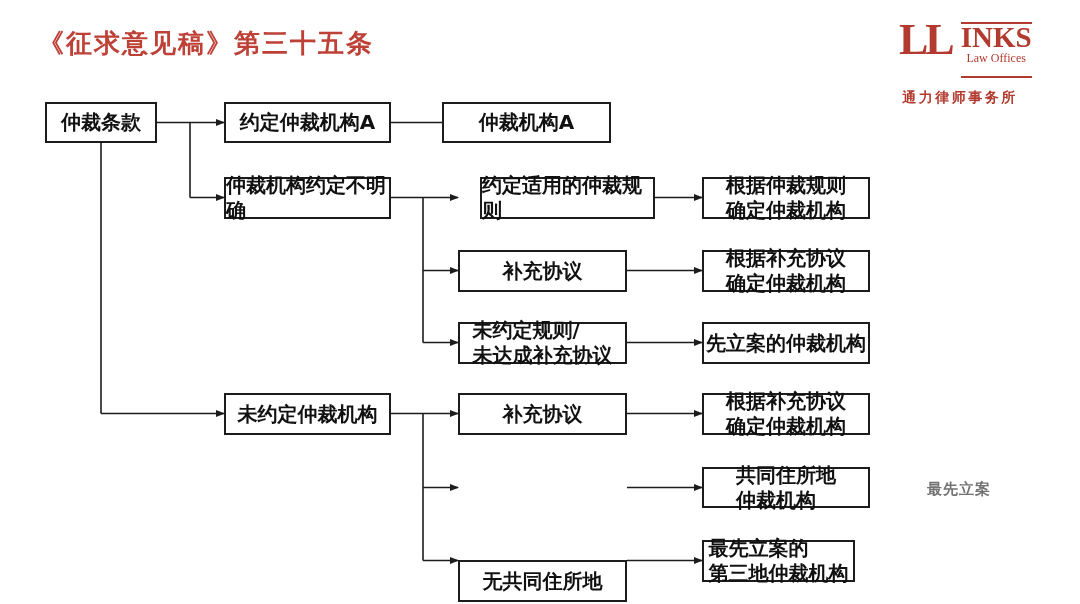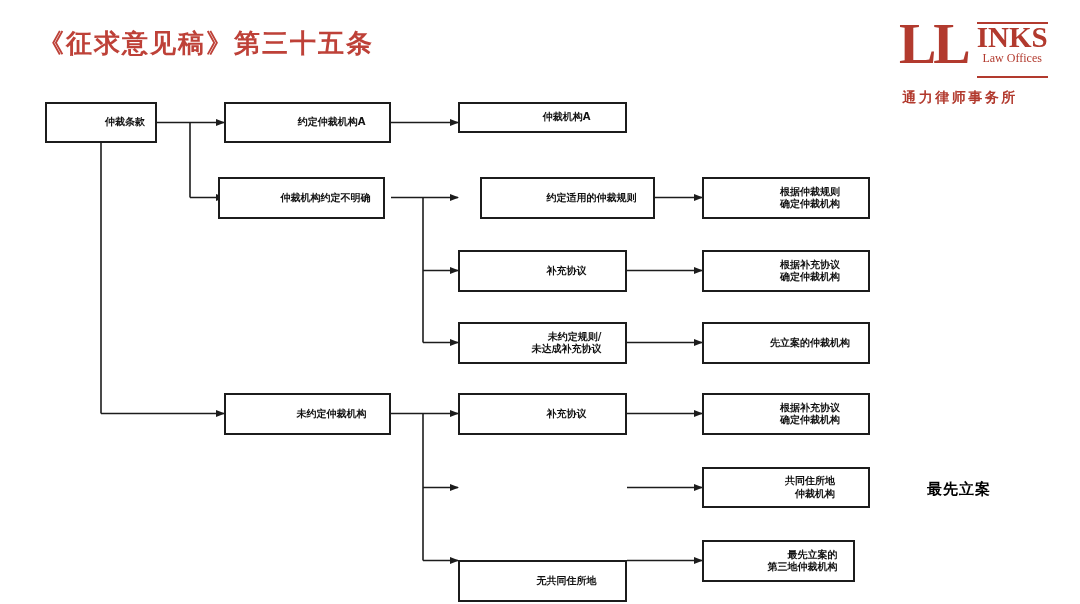--- a/index.html
+++ b/index.html
@@ -9,39 +9,39 @@
   }
   .title {
     position:absolute; left:38px; top:26px;
     font-size:26px; font-weight:bold; color:#BE4138;
     letter-spacing:2px; font-family:"DejaVu Serif", serif;
   }
   
   .logo { position:absolute; left:899px; top:22px; color:#B23A2E;
           font-family:"Liberation Serif", serif; width:122px; }
   .logo-main { display:flex; align-items:flex-start; }
-  .logo-ll { font-size:56px; font-weight:bold; line-height:0.82; letter-spacing:-3px; }
+  .logo-ll { font-size:44px; font-weight:bold; line-height:0.82; letter-spacing:-3px; }
   .logo-right { display:flex; flex-direction:column; margin-left:9px; }
   .logo-inks { font-size:29px; font-weight:bold; line-height:0.95;
                border-top:2px solid #B23A2E; letter-spacing:0px; }
   .logo-law { font-size:12px; line-height:1.15; border-bottom:2px solid #B23A2E;
               text-align:center; padding-bottom:11px; }
   .logo-cn { font-size:14px; font-weight:bold; margin-top:11px; letter-spacing:2.5px;
              text-align:center; white-space:nowrap; }
   
   .node {
     position:absolute; box-sizing:border-box; border:2px solid #1C1C1C; background:#ffffff;
-    display:flex; align-items:center; justify-content:center; text-align:right;
-    font-size:10px; font-weight:bold; color:#111111;
-    white-space:pre-line; line-height:1.25;padding-left:48px;
+    display:flex; align-items:center; justify-content:center; text-align:left;
+    font-size:20px; font-weight:bold; color:#111111;
+    white-space:pre-line; line-height:1.25;
   }
   .edges { position:absolute; left:0; top:0; }
   .annotation {
     position:absolute; left:927px; top:480px;
-    font-size:15px; font-weight:bold; color:#000000; letter-spacing:1px;
+    font-size:15px; font-weight:bold; color:#737373; letter-spacing:1px;
   }
 </style>
 </head>
 <body>
 
 <div class="slide">
 
   <div class="title">《征求意见稿》第三十五条</div>
 
   <div class="logo">
@@ -81,23 +81,23 @@
       <line x1="423" y1="560.5" x2="458" y2="560.5" marker-end="url(#arrow)"></line>
       <line x1="627" y1="413.5" x2="702" y2="413.5" marker-end="url(#arrow)"></line>
       <line x1="627" y1="487.5" x2="702" y2="487.5" marker-end="url(#arrow)"></line>
       <line x1="627" y1="560.5" x2="702" y2="560.5" marker-end="url(#arrow)"></line>
     </g>
   </svg>
 
   <div class="node" style="left:45px;  top:102px; width:112px; height:41px;">仲裁条款</div>
 
   <div class="node" style="left:224px; top:102px; width:167px; height:41px;">约定仲裁机构A</div>
-  <div class="node" style="left:458px; top:102px; width:169px; height:31px;">仲裁机构A</div>
+  <div class="node" style="left:442px; top:102px; width:169px; height:41px;">仲裁机构A</div>
 
-  <div class="node" style="left:218px; top:177px; width:167px; height:42px;">仲裁机构约定不明确</div>
+  <div class="node" style="left:224px; top:177px; width:167px; height:42px;">仲裁机构约定不明确</div>
   <div class="node" style="left:480px; top:177px; width:175px; height:42px;">约定适用的仲裁规则</div>
   <div class="node" style="left:702px; top:177px; width:168px; height:42px;">根据仲裁规则
 确定仲裁机构</div>
 
   <div class="node" style="left:458px; top:250px; width:169px; height:42px;">补充协议</div>
   <div class="node" style="left:702px; top:250px; width:168px; height:42px;">根据补充协议
 确定仲裁机构</div>
 
   <div class="node" style="left:458px; top:322px; width:169px; height:42px;">未约定规则/
 未达成补充协议</div>

